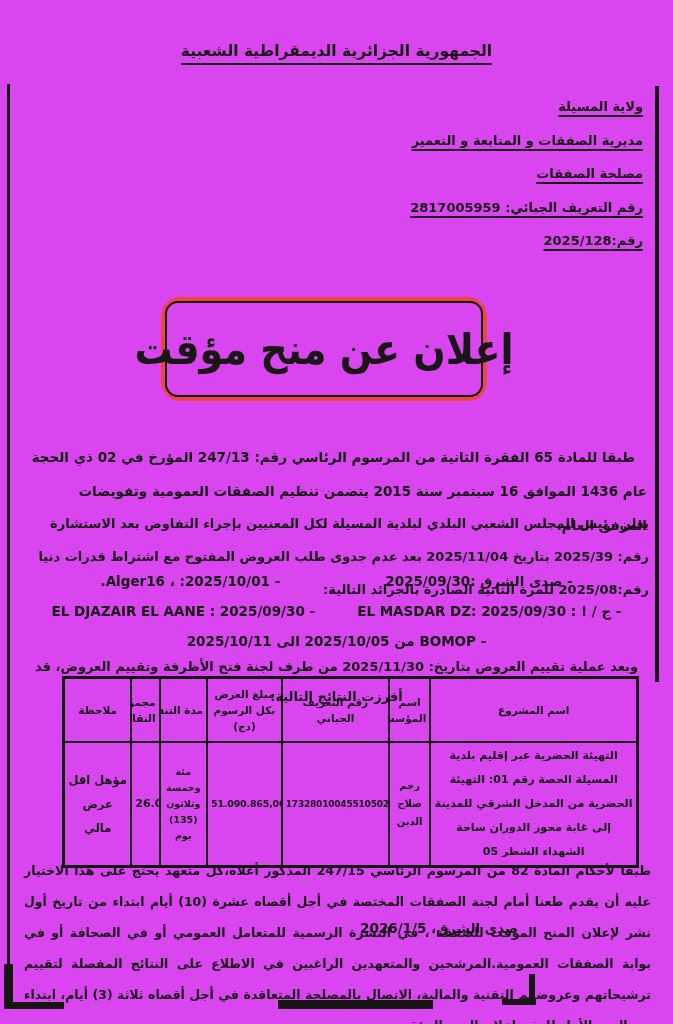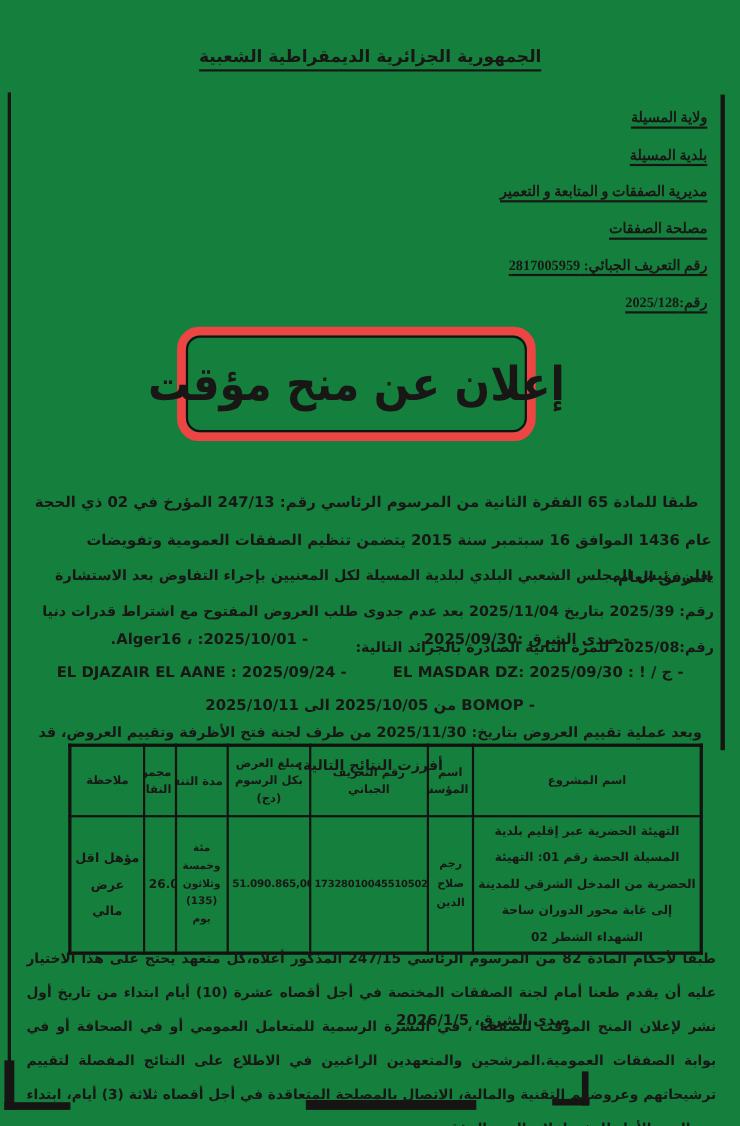--- a/index.html
+++ b/index.html
@@ -1,18 +1,18 @@
 <!DOCTYPE html>
 <html><head>
 <meta charset="utf-8">
 <style>
   html,body{margin:0;padding:0;background:#e8e8e6;}
   .page{
     position:relative;width:673px;height:1024px;margin:0 auto;
-    background:#15803d;color:#181715;overflow:hidden;
+    background:#d946ef;color:#181715;overflow:hidden;
     font-family:"DejaVu Sans", sans-serif;
   }
   
   .artifact{position:absolute;background:#161513;}
   .edge-left{left:7px;top:84px;width:3px;height:921px;}
   .edge-right{left:655px;top:86px;width:4px;height:596px;}
   .corner-bl-v{left:4px;top:964px;width:9px;height:45px;}
   .corner-bl-h{left:4px;top:1002px;width:60px;height:7px;}
   .mid-bar{left:278px;top:1000px;width:155px;height:9px;}
   .corner-br-h{left:502px;top:999px;width:34px;height:6px;}
@@ -20,30 +20,30 @@
 
   .republic{
     position:absolute;top:42px;left:0;right:0;text-align:center;
     font-size:15.5px;font-weight:bold;
   }
   .republic span{
     border-bottom:2px solid #181715;padding-bottom:3px;
   }
   .org{
     position:absolute;top:92px;right:30px;text-align:right;direction:rtl;
-    font-size:13px;font-weight:bold;font-family:Liberation Serif, serif;
+    font-size:13px;font-weight:bold;
   }
   .org-line{
     height:33.5px;line-height:30px;
   }
   .org-line span{text-decoration:underline;text-decoration-thickness:1.5px;text-underline-offset:4px;}
 
   .title-box{
     position:absolute;top:297px;left:161px;width:326px;height:104px;
-    border:8px solid #ef4444;border-radius:20px;
+    border:4px solid #ef4444;border-radius:20px;
     display:flex;align-items:center;justify-content:center;
     box-sizing:border-box;padding:2px;
   }
   .title-inner{
     width:100%;height:100%;border:2px solid #131210;border-radius:13px;
     display:flex;align-items:center;justify-content:center;
   }
   .title-text{
     font-size:38px;font-weight:bold;white-space:nowrap;
     transform:scaleY(1.12);letter-spacing:-1px;
@@ -108,21 +108,20 @@
   <div class="artifact mid-bar"></div>
   <div class="artifact corner-br-h"></div>
   <div class="artifact corner-br-v"></div>
 
   <div class="republic">
     <span>الجمهورية الجزائرية الديمقراطية الشعبية</span>
   </div>
 
   <div class="org">
     <div class="org-line"><span>ولاية المسيلة</span></div>
-    <div class="org-line"><span>بلدية المسيلة</span></div>
     <div class="org-line"><span>مديرية الصفقات و المتابعة و التعمير</span></div>
     <div class="org-line"><span>مصلحة الصفقات</span></div>
     <div class="org-line"><span>رقم التعريف الجبائي: 2817005959</span></div>
     <div class="org-line"><span>رقم:2025/128</span></div>
   </div>
 
   <div class="title-box">
     <div class="title-inner">
       <span class="title-text">إعلان عن منح مؤقت</span>
     </div>
@@ -131,21 +130,21 @@
   <p class="para para-legal" dir="rtl">طبقا للمادة 65 الفقرة الثانية من المرسوم الرئاسي رقم: 247/13 المؤرخ في 02 ذي الحجة عام 1436 الموافق 16 سبتمبر سنة 2015 يتضمن تنظيم الصفقات العمومية وتفويضات المرفق العام.</p>
   <p class="para para-announce" dir="rtl">يعلن رئيس المجلس الشعبي البلدي لبلدية المسيلة لكل المعنيين بإجراء التفاوض بعد الاستشارة رقم: 2025/39 بتاريخ 2025/11/04 بعد عدم جدوى طلب العروض المفتوح مع اشتراط قدرات دنيا رقم:2025/08 للمرة الثانية الصادرة بالجرائد التالية:</p>
 
   <div class="news">
     <div class="news-row r1">
       <span>- صدى الشرق  :2025/09/30</span>
       <span>- Alger16 ، :2025/10/01.</span>
     </div>
     <div class="news-row r2">
       <span>- ج / ! : EL MASDAR DZ: 2025/09/30</span>
-      <span>- EL DJAZAIR EL AANE : 2025/09/24</span>
+      <span>- EL DJAZAIR EL AANE : 2025/09/30</span>
     </div>
     <div class="news-row r3">
       <span>- BOMOP من 2025/10/05 الى 2025/10/11</span>
     </div>
   </div>
 
   <p class="para para-results" dir="rtl">وبعد عملية تقييم العروض بتاريخ: 2025/11/30 من طرف لجنة فتح الأظرفة وتقييم العروض، قد أفرزت النتائج التالية:</p>
 
   <table class="results-table">
     <colgroup>
@@ -163,21 +162,21 @@
         <th>اسم المؤسسة</th>
         <th>رقم التعريف الجباني</th>
         <th class="th-amount">مبلغ العرض بكل الرسوم (دج)</th>
         <th class="th-duration">مدة التنفيذ</th>
         <th class="th-points">مجموع النقاط</th>
         <th>ملاحظة</th>
       </tr>
     </thead>
     <tbody>
       <tr>
-        <td class="cell-project">التهيئة الحضرية عبر إقليم بلدية المسيلة الحصة رقم 01: التهيئة الحضرية من المدخل الشرقي للمدينة إلى غابة محور الدوران ساحة الشهداء الشطر 02</td>
+        <td class="cell-project">التهيئة الحضرية عبر إقليم بلدية المسيلة الحصة رقم 01: التهيئة الحضرية من المدخل الشرقي للمدينة إلى غابة محور الدوران ساحة الشهداء الشطر 05</td>
         <td class="cell-company">رجم صلاح الدين</td>
         <td class="cell-nif">17328010045510502800</td>
         <td class="cell-amount">51.090.865,00</td>
         <td class="cell-duration">مئة وخمسة وثلاثون (135) يوم</td>
         <td class="cell-points">26.00</td>
         <td class="cell-note">مؤهل اقل عرض مالي</td>
       </tr>
     </tbody>
   </table>
 

